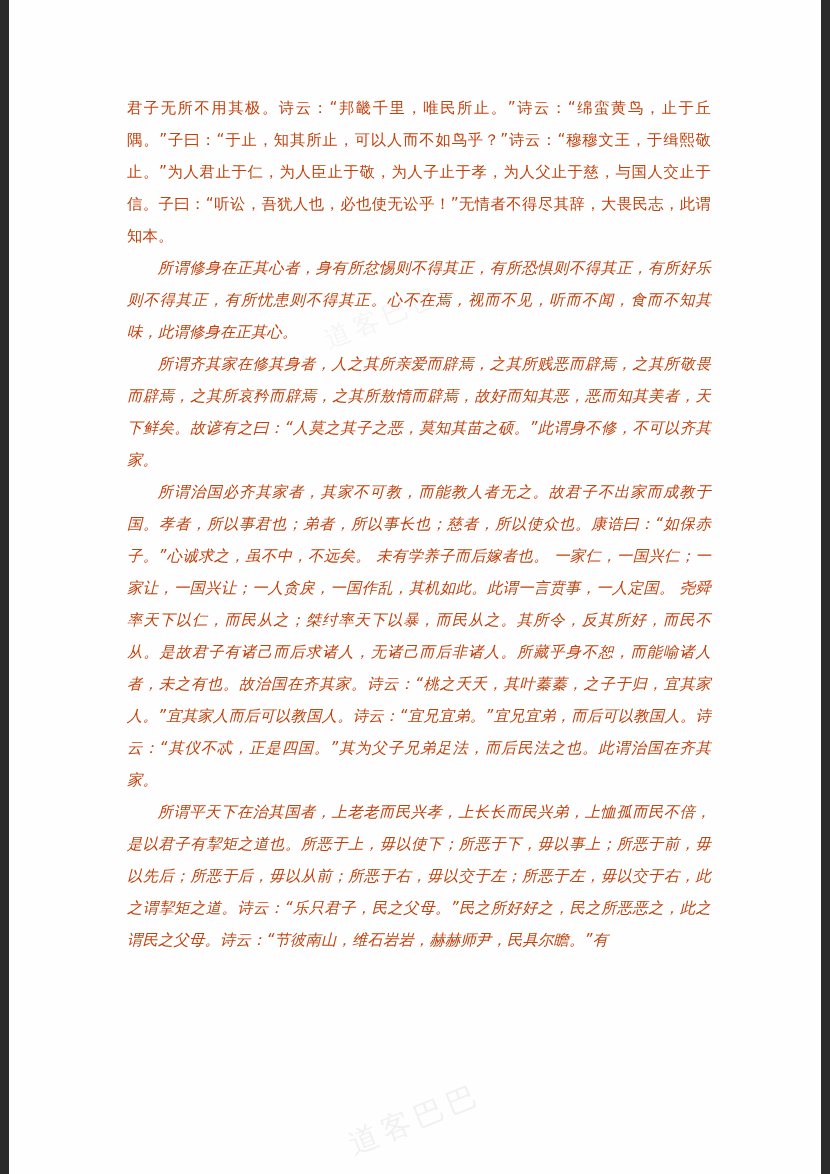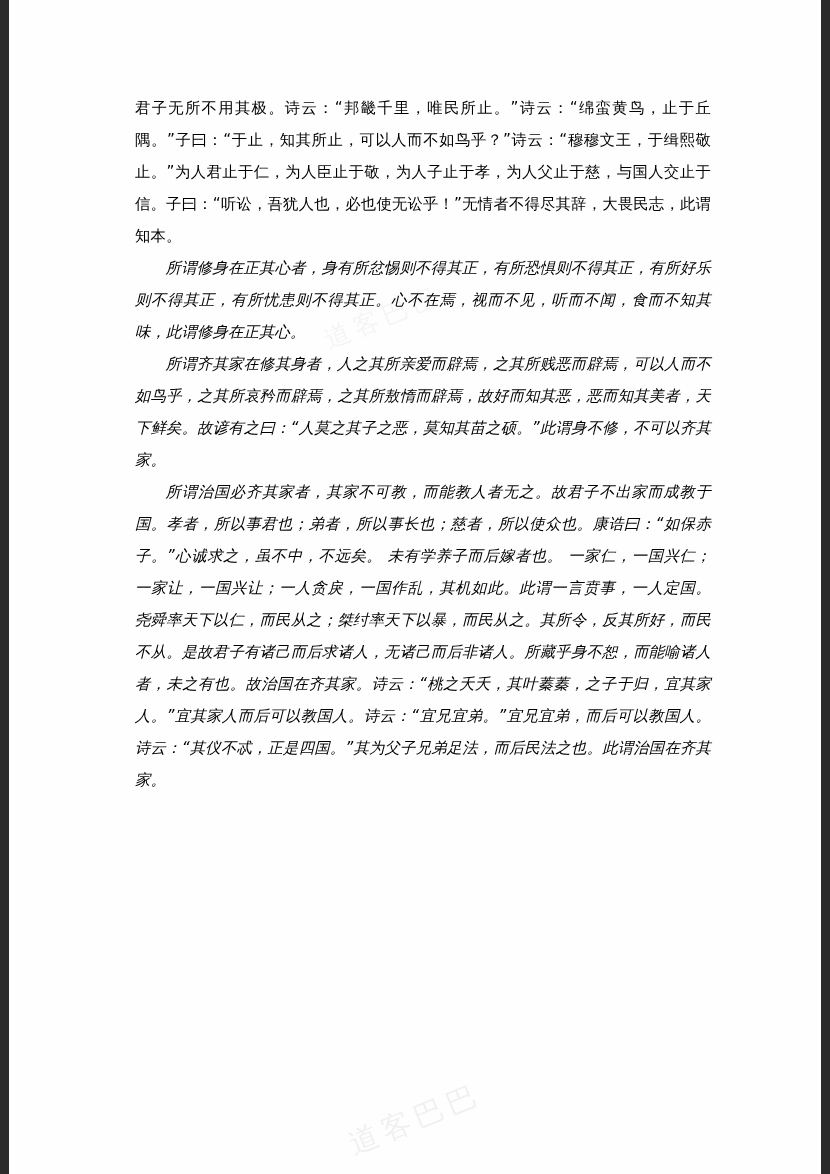--- a/index.html
+++ b/index.html
@@ -39,24 +39,24 @@
   }
 
   .content {
     position: absolute;
     left: 118px;
     right: 110px;
     top: 92px;
   }
 
   p.para {
-    margin: 0 0 0 8px;
+    margin: 0 0 0 0;
     font-size: 15.3px;
     line-height: 32px;
-    color: #000000;
+    color: #c2410c;
     text-align: justify;
     text-justify: inter-ideograph;
     letter-spacing: 0.2px;
     font-family: "DejaVu Sans", "Liberation Sans", sans-serif;
   }
   p.para.indent {
     text-indent: 2em;
     font-style: italic;
   }
 
@@ -94,20 +94,21 @@
   <div class="edge-band left"></div>
   <div class="edge-band right"></div>
 
   <div class="paper">
 
     <div class="watermark2">道客巴巴</div>
 
     <div class="content">
       <p class="para">君子无所不用其极。诗云：“邦畿千里，唯民所止。”诗云：“绵蛮黄鸟，止于丘隅。”子曰：“于止，知其所止，可以人而不如鸟乎？”诗云：“穆穆文王，于缉熙敬止。”为人君止于仁，为人臣止于敬，为人子止于孝，为人父止于慈，与国人交止于信。子曰：“听讼，吾犹人也，必也使无讼乎！”无情者不得尽其辞，大畏民志，此谓知本。</p>
       <p class="para indent">所谓修身在正其心者，身有所忿惕则不得其正，有所恐惧则不得其正，有所好乐则不得其正，有所忧患则不得其正。心不在焉，视而不见，听而不闻，食而不知其味，此谓修身在正其心。</p>
-      <p class="para indent">所谓齐其家在修其身者，人之其所亲爱而辟焉，之其所贱恶而辟焉，可以人而不如鸟乎，之其所哀矜而辟焉，之其所敖惰而辟焉，故好而知其恶，恶而知其美者，天下鲜矣。故谚有之曰：“人莫之其子之恶，莫知其苗之硕。”此谓身不修，不可以齐其家。</p>
+      <p class="para indent">所谓齐其家在修其身者，人之其所亲爱而辟焉，之其所贱恶而辟焉，之其所敬畏而辟焉，之其所哀矜而辟焉，之其所敖惰而辟焉，故好而知其恶，恶而知其美者，天下鲜矣。故谚有之曰：“人莫之其子之恶，莫知其苗之硕。”此谓身不修，不可以齐其家。</p>
       <p class="para indent">所谓治国必齐其家者，其家不可教，而能教人者无之。故君子不出家而成教于国。孝者，所以事君也；弟者，所以事长也；慈者，所以使众也。康诰曰：“如保赤子。”心诚求之，虽不中，不远矣。 未有学养子而后嫁者也。 一家仁，一国兴仁；一家让，一国兴让；一人贪戾，一国作乱，其机如此。此谓一言贲事，一人定国。 尧舜率天下以仁，而民从之；桀纣率天下以暴，而民从之。其所令，反其所好，而民不从。是故君子有诸己而后求诸人，无诸己而后非诸人。所藏乎身不恕，而能喻诸人者，未之有也。故治国在齐其家。诗云：“桃之夭夭，其叶蓁蓁，之子于归，宜其家人。”宜其家人而后可以教国人。诗云：“宜兄宜弟。”宜兄宜弟，而后可以教国人。诗云：“其仪不忒，正是四国。”其为父子兄弟足法，而后民法之也。此谓治国在齐其家。</p>
+      <p class="para indent">所谓平天下在治其国者，上老老而民兴孝，上长长而民兴弟，上恤孤而民不倍，是以君子有挈矩之道也。所恶于上，毋以使下；所恶于下，毋以事上；所恶于前，毋以先后；所恶于后，毋以从前；所恶于右，毋以交于左；所恶于左，毋以交于右，此之谓挈矩之道。诗云：“乐只君子，民之父母。”民之所好好之，民之所恶恶之，此之谓民之父母。诗云：“节彼南山，维石岩岩，赫赫师尹，民具尔瞻。”有</p>
     </div>
 
     <div class="watermark">道客巴巴</div>
 
   </div>
 </div>
 
 </body></html>

